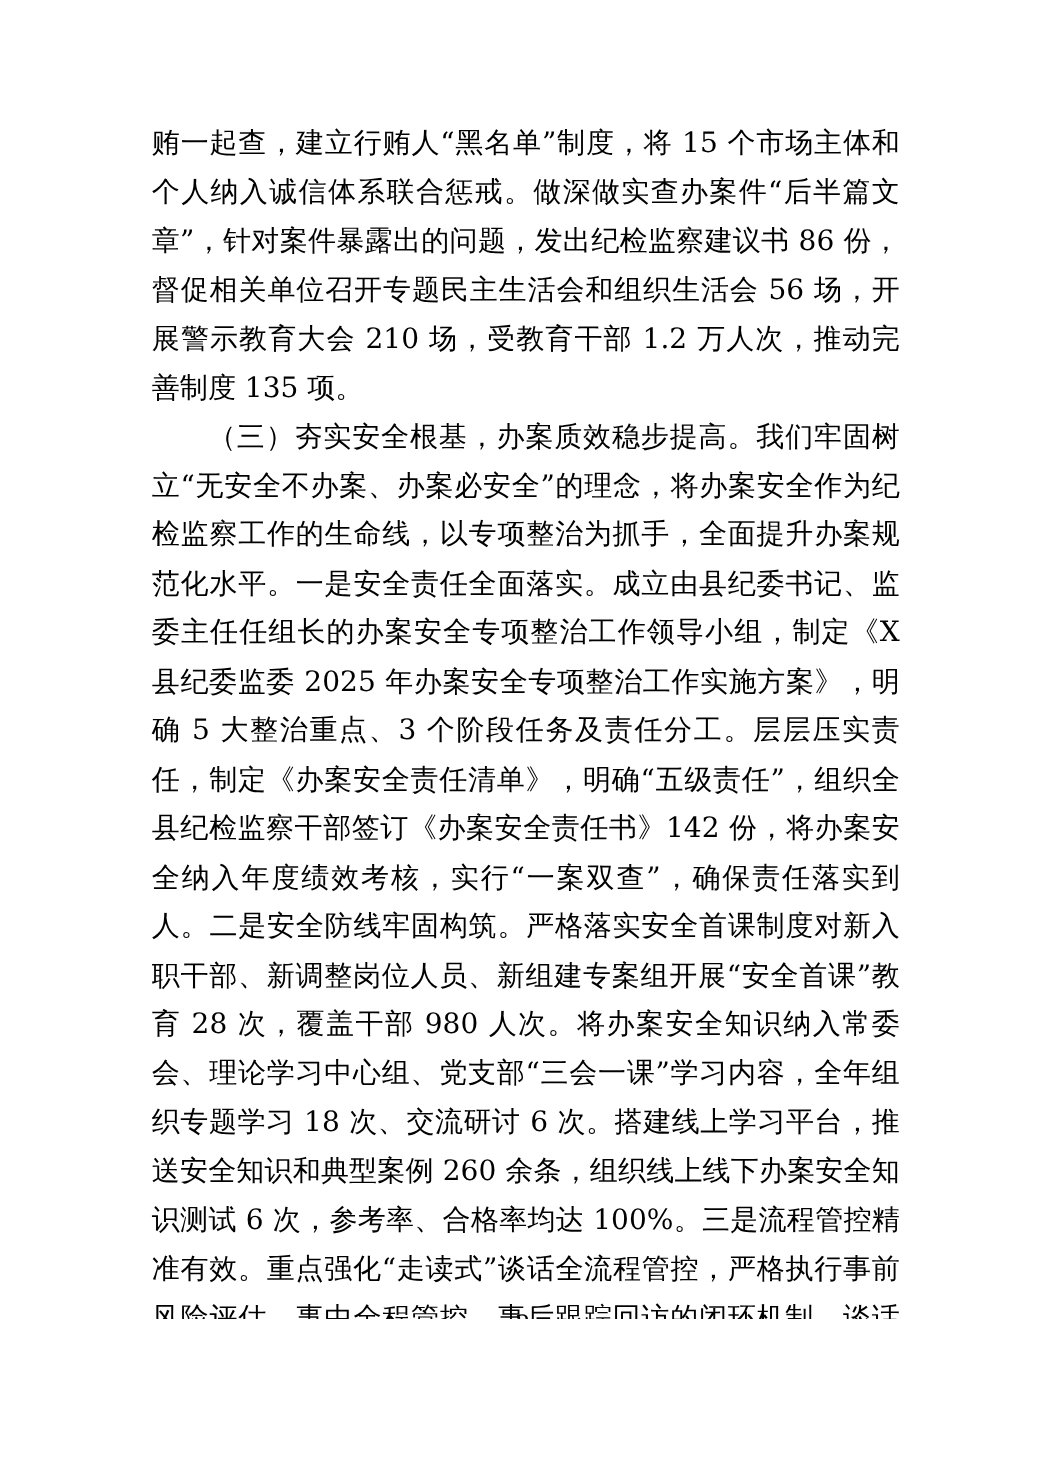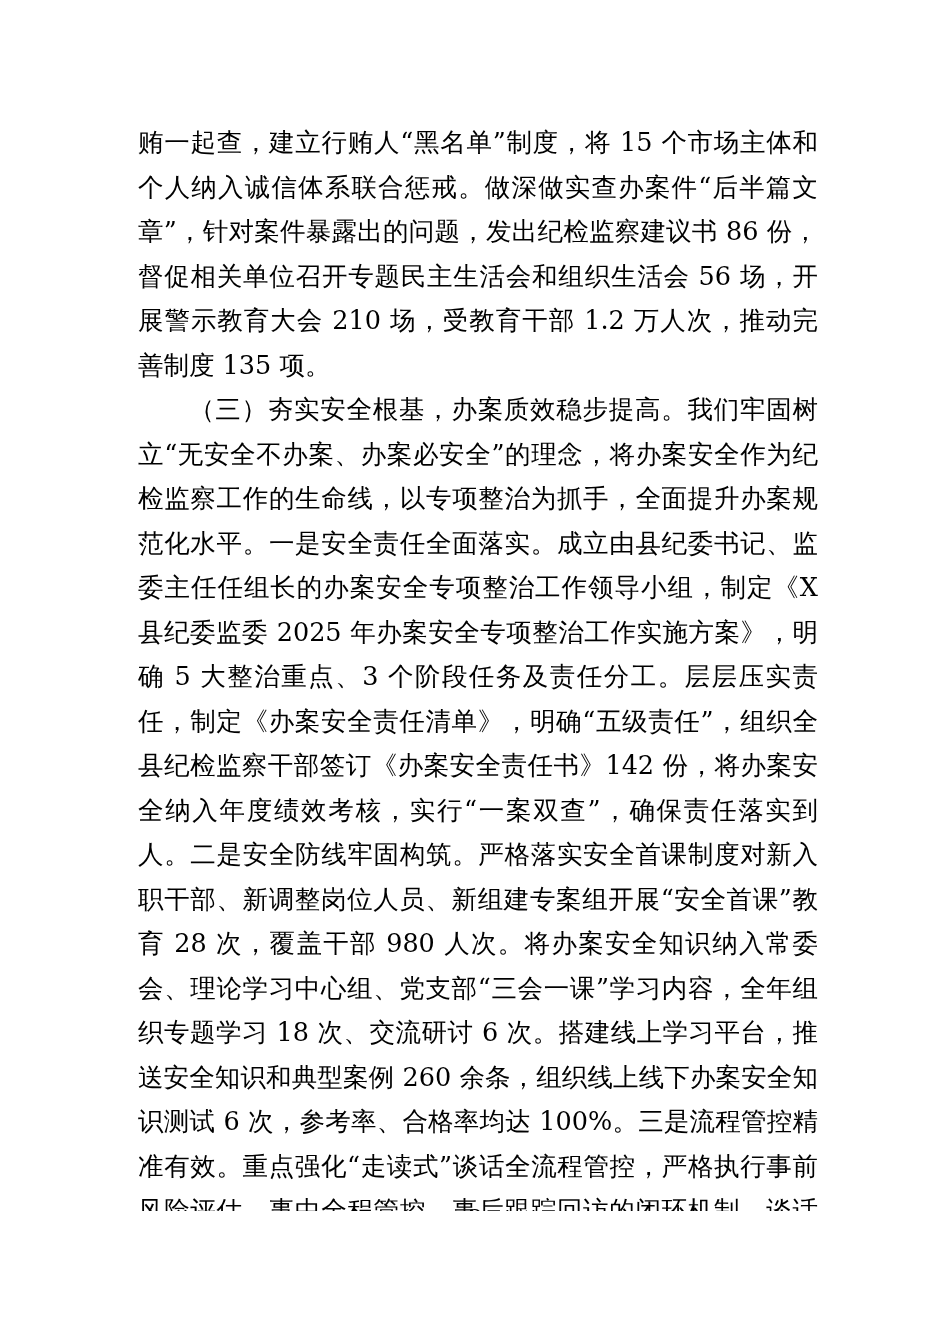--- a/index.html
+++ b/index.html
@@ -5,21 +5,21 @@
   html, body {
     margin: 0;
     padding: 0;
     background: #ffffff;
   }
   .page {
     position: relative;
     width: 950px;
     height: 1199px;
     background: #ffffff;
-    margin: 12px auto;
+    margin: 0 auto;
     overflow: hidden;
     box-sizing: border-box;
   }
   .content {
     position: absolute;
     left: 138px;
     top: 108px;
     width: 680px;
   }
   .para {

